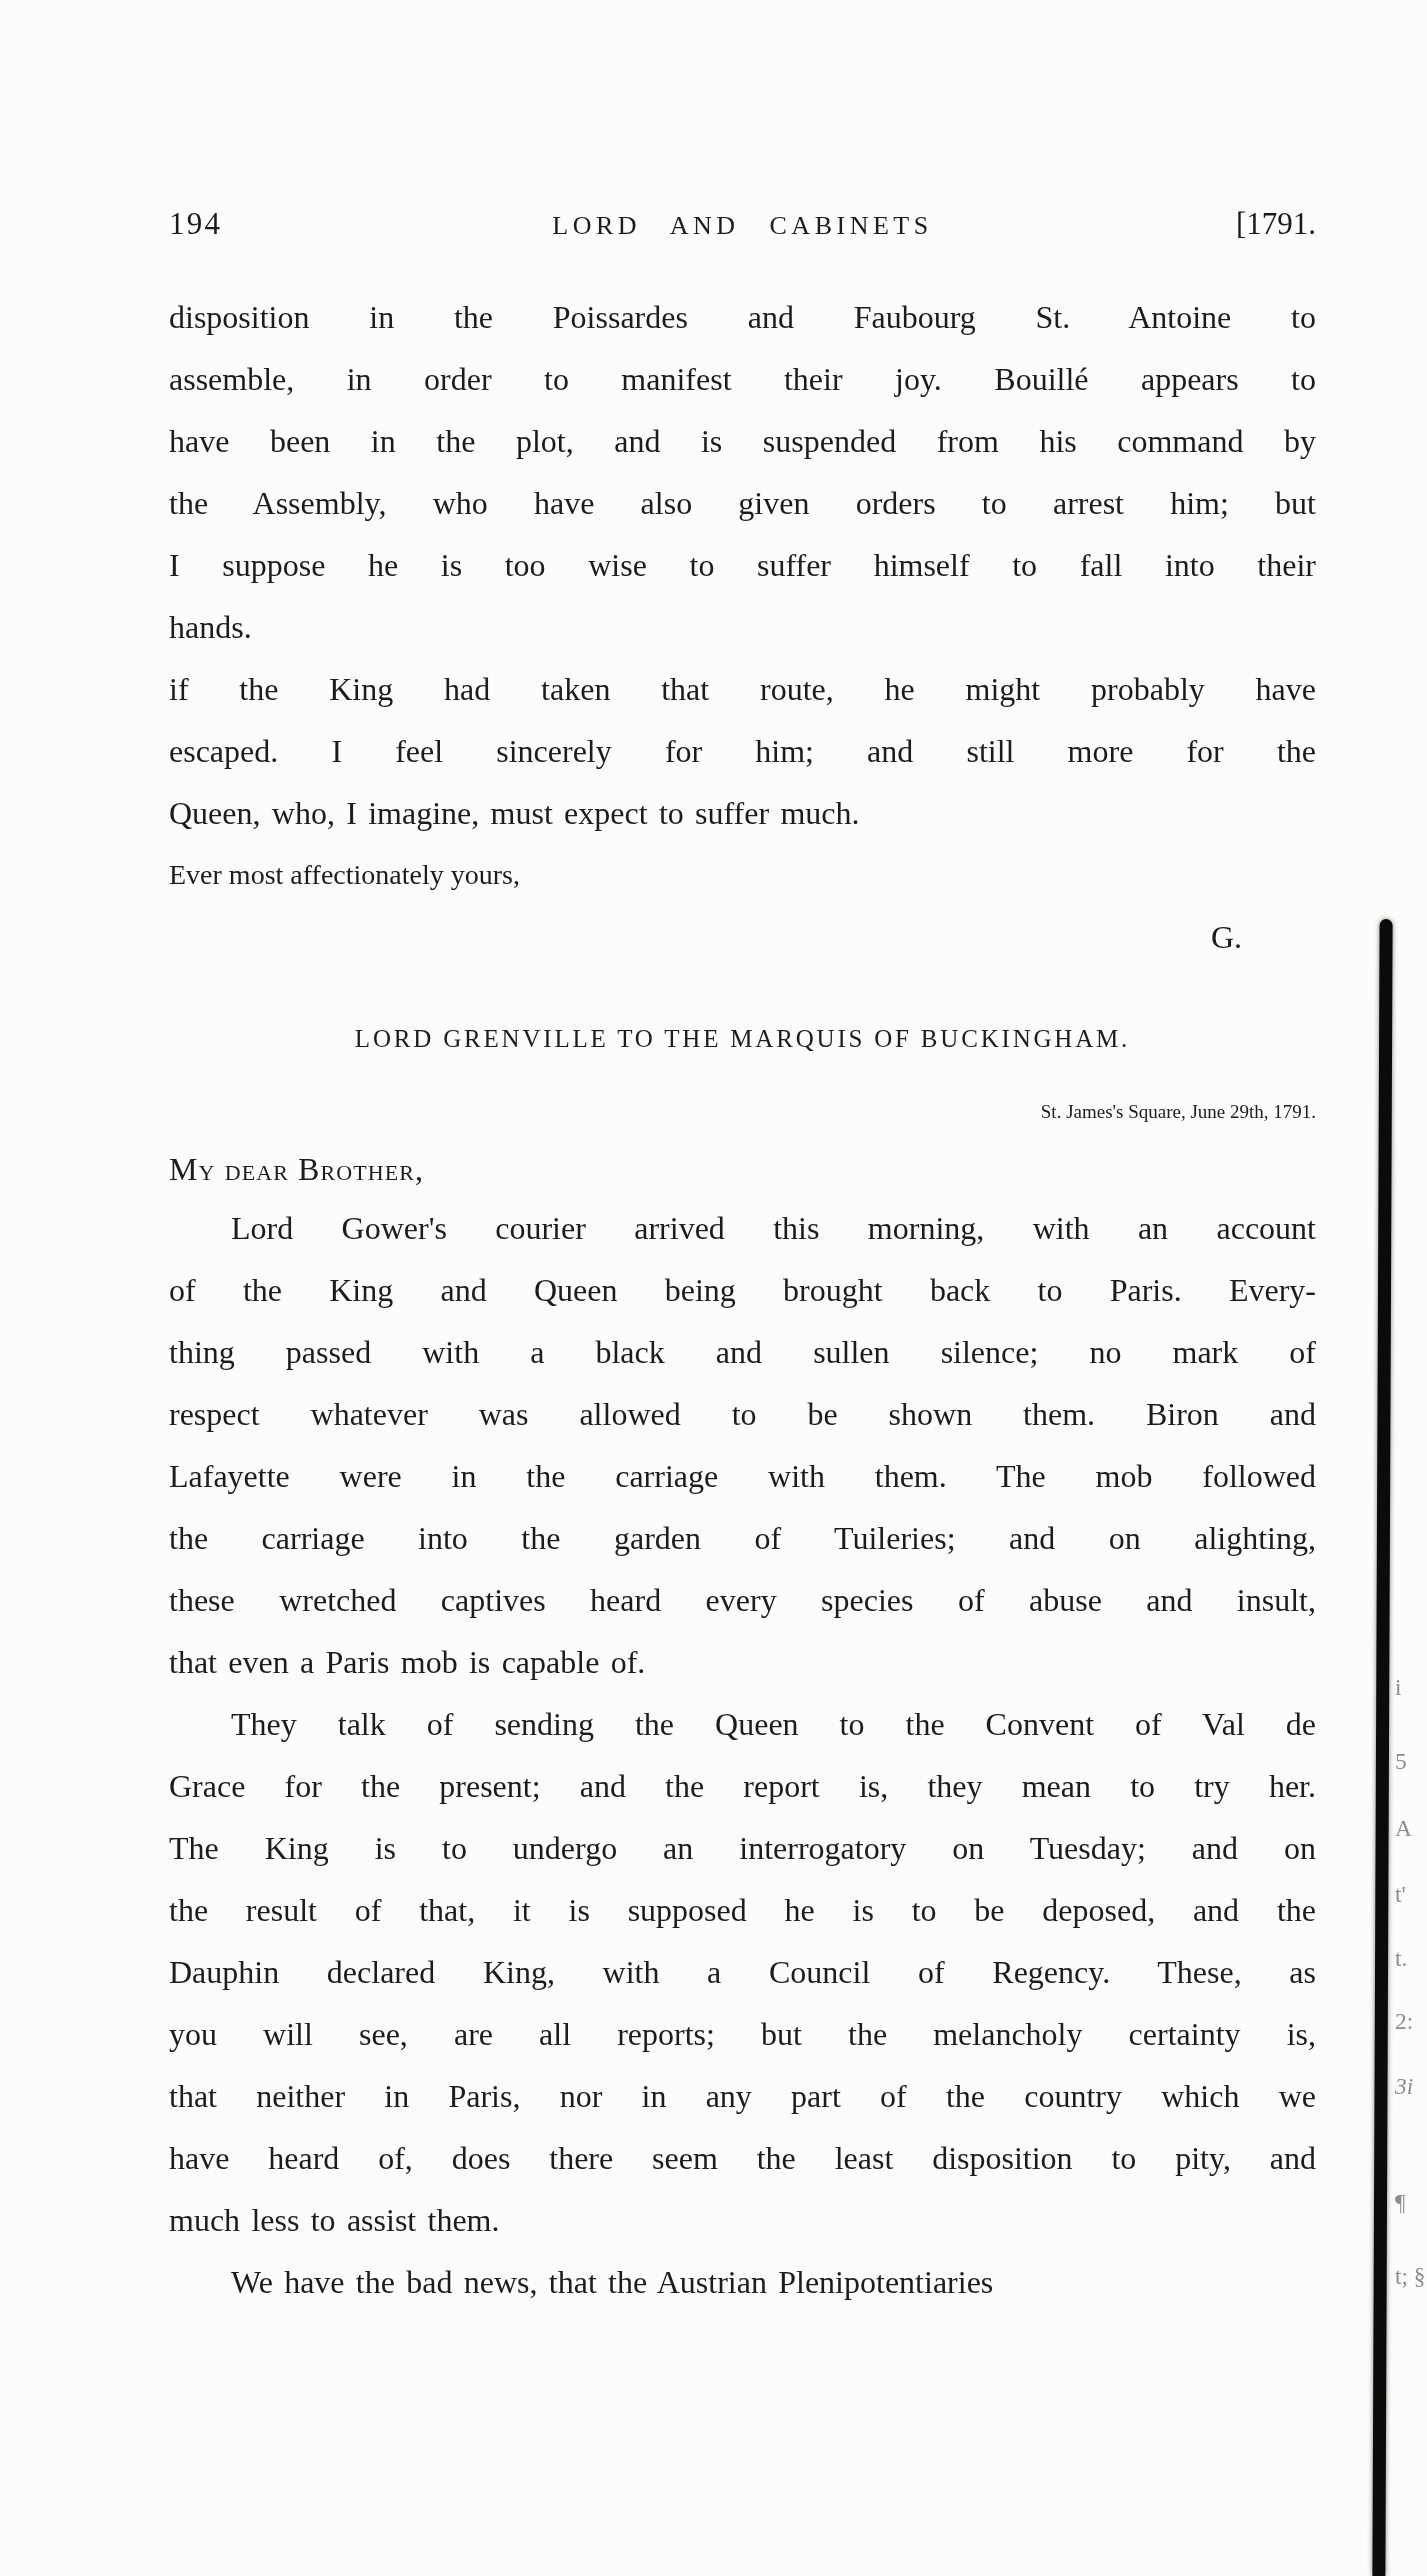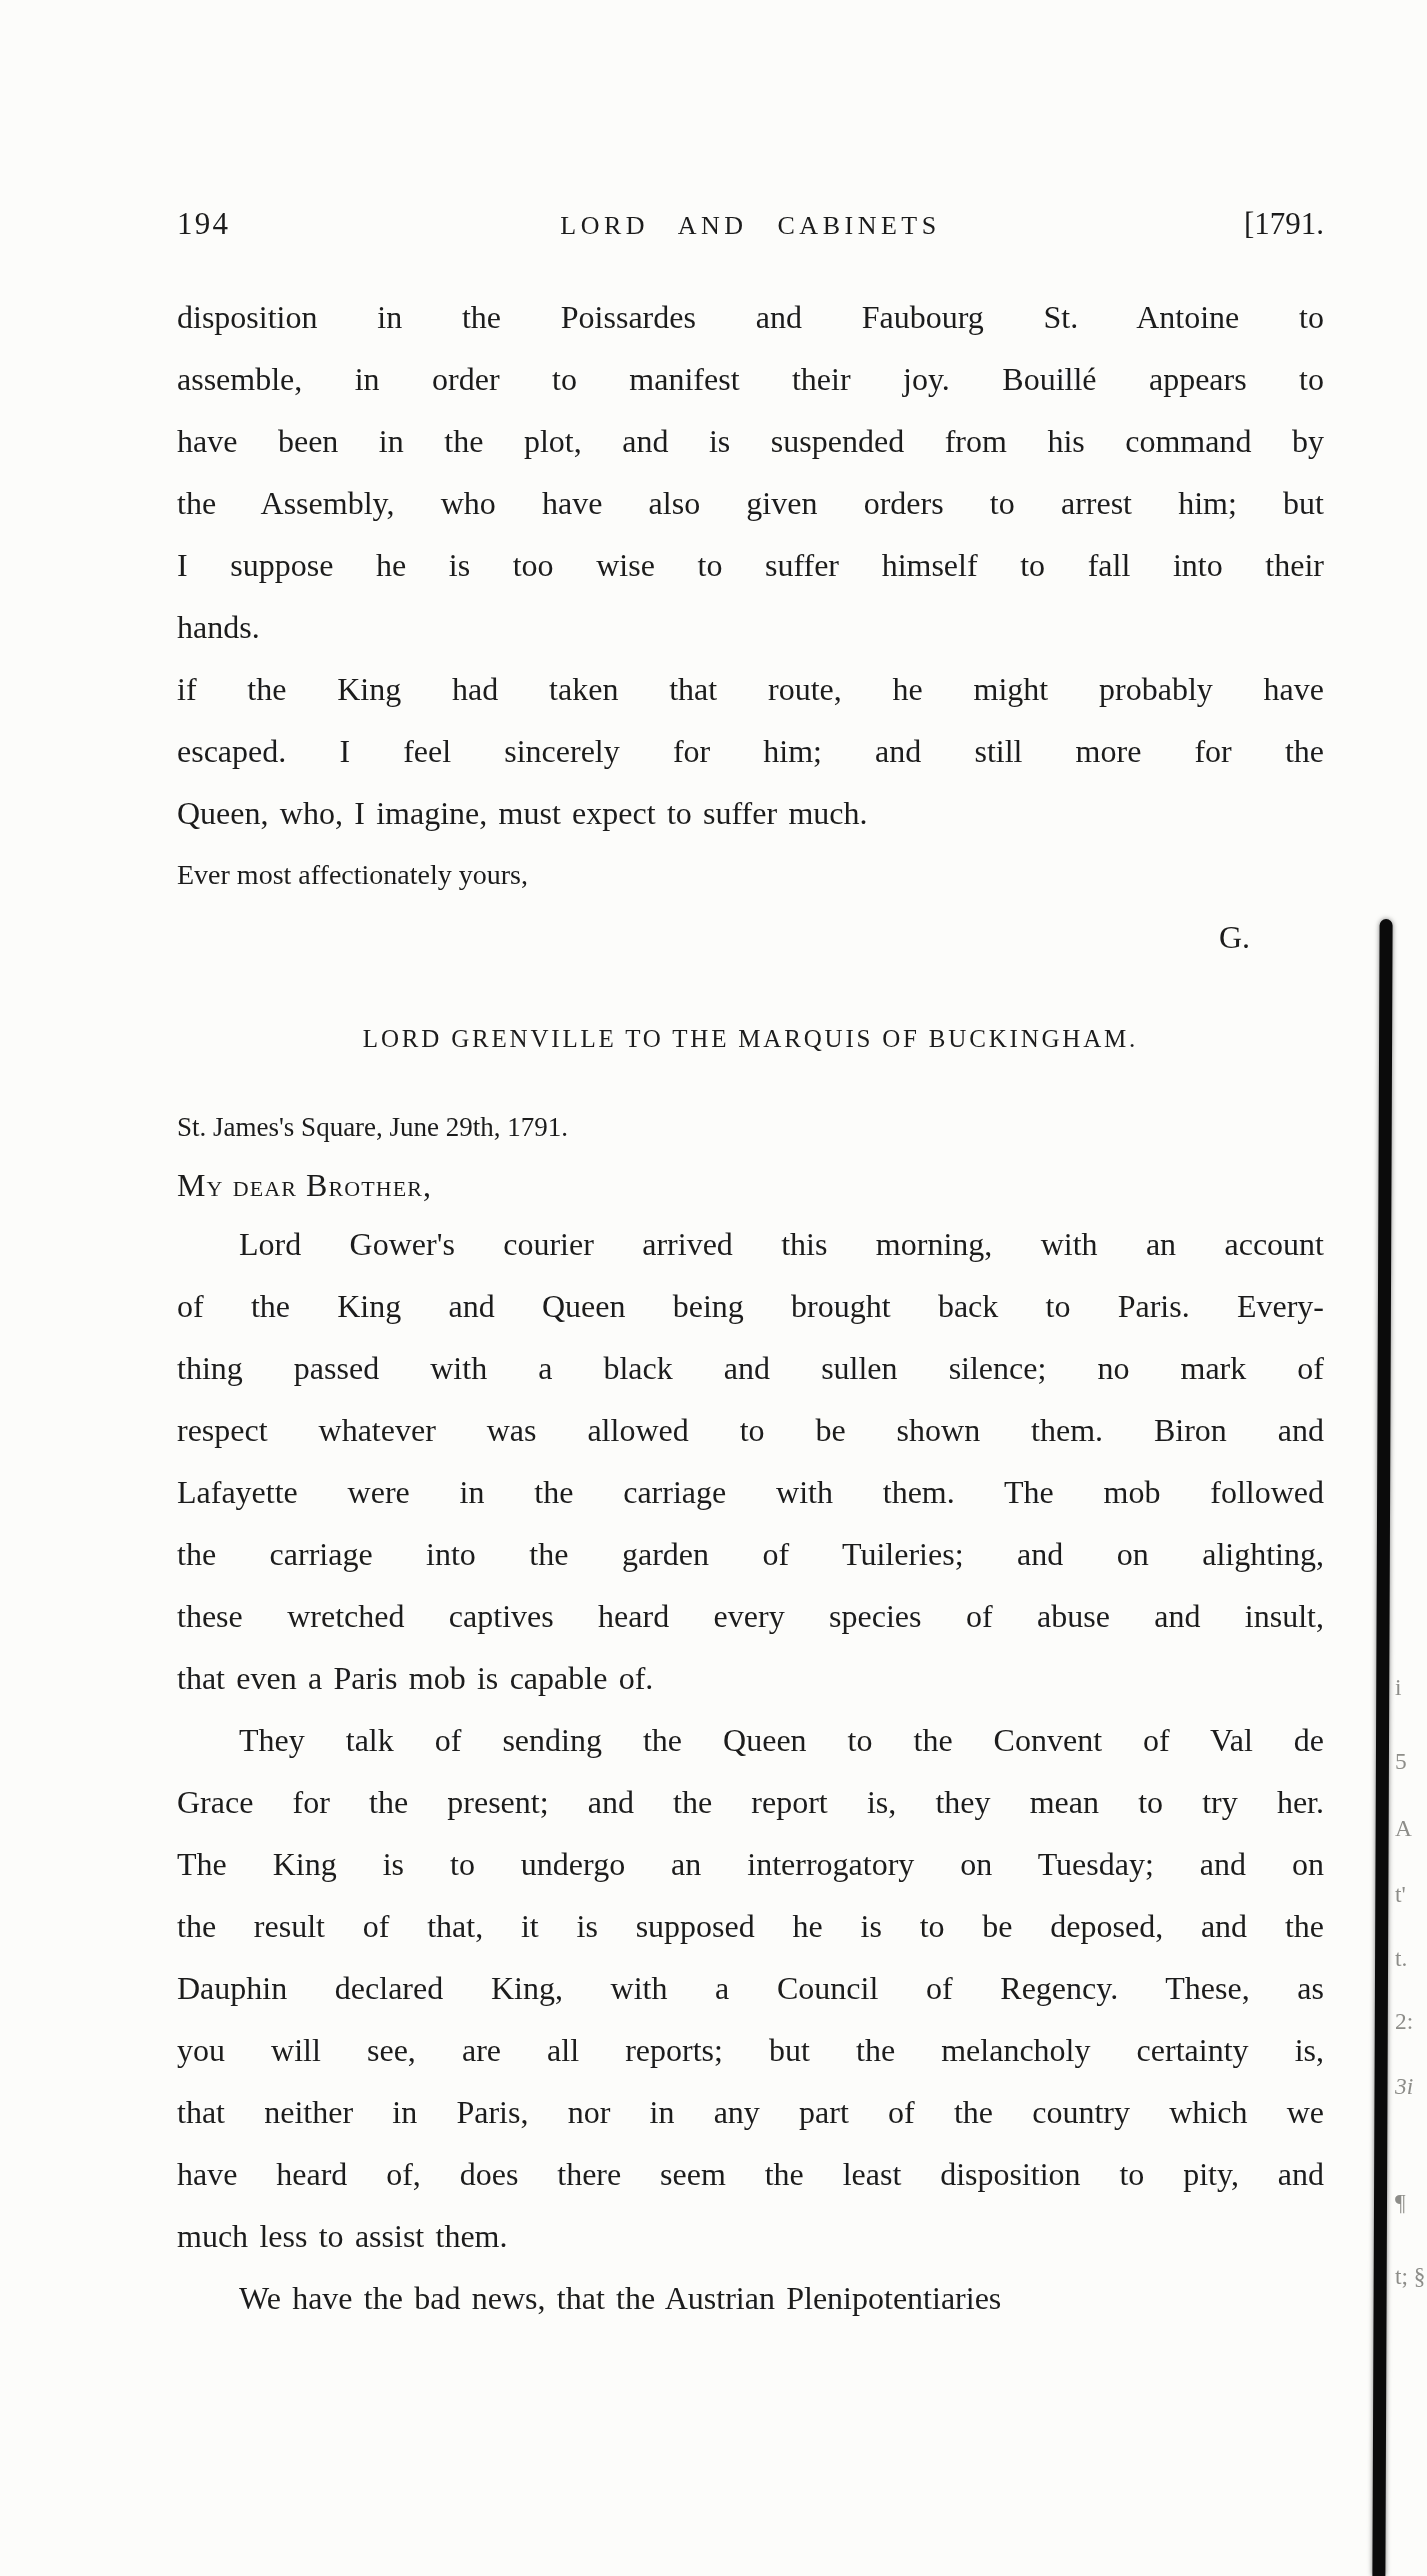--- a/index.html
+++ b/index.html
@@ -11,21 +11,21 @@
     position: relative;
     width: 1428px;
     height: 2576px;
     background: #fcfcfa;
     overflow: hidden;
     font-family: "Liberation Serif", "DejaVu Serif", serif;
     color: #1c1c1c;
   }
   .text-block {
     position: absolute;
-    left: 177px;
+    left: 169px;
     top: 206px;
     width: 1147px;
   }
   .header {
     position: relative;
     height: 45px;
     font-size: 31px;
   }
   .page-number {
     position: absolute;
@@ -78,23 +78,23 @@
     line-height: 62px;
   }
   .letter-heading {
     margin-top: 40px;
     text-align: center;
     font-size: 25px;
     line-height: 62px;
     letter-spacing: 2.8px;
   }
   .dateline {
-    margin-top: 35px;
-    text-align: left;
-    font-size: 27px;
+    margin-top: 19px;
+    text-align: right;
+    font-size: 19px;
     line-height: 45px;
   }
   .salutation {
     margin-top: 10px;
     font-size: 32px;
     line-height: 50px;
     font-variant: small-caps;
     letter-spacing: 1.1px;
   }
   .letter-body {

